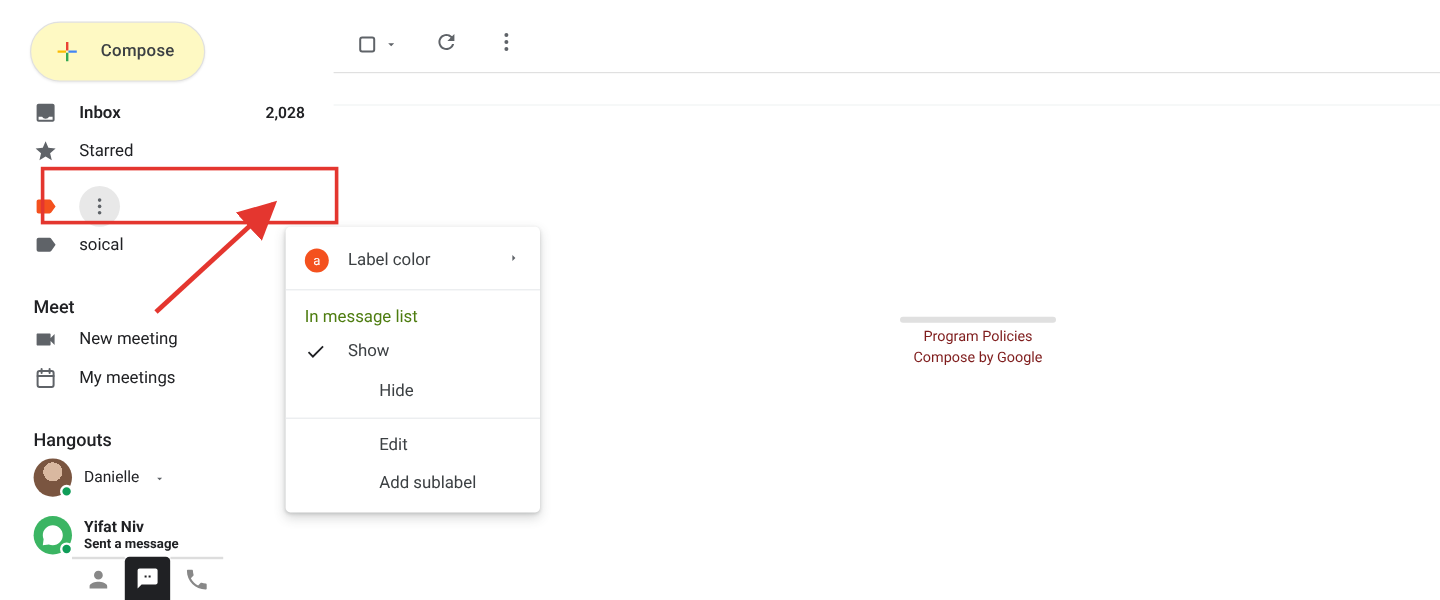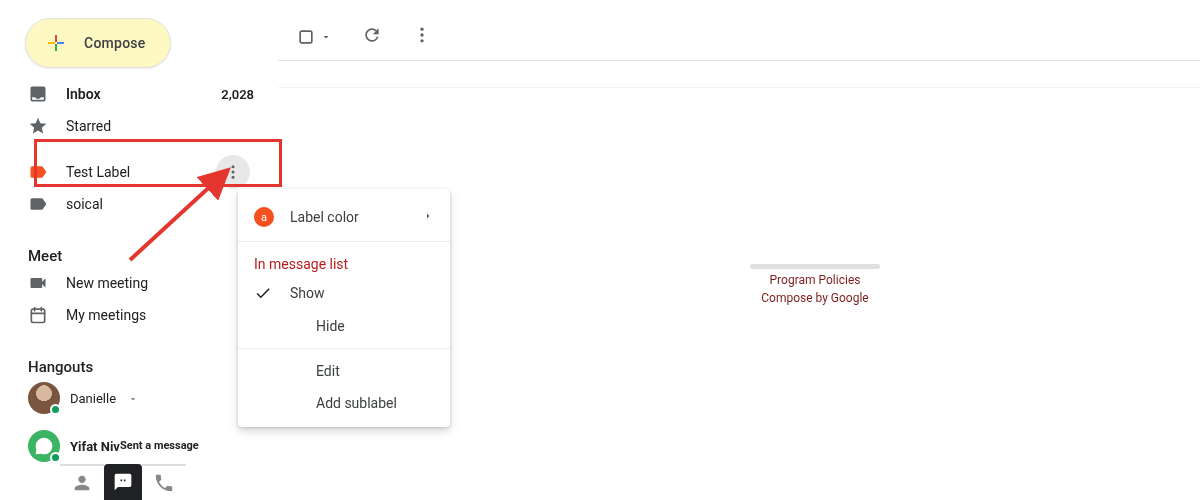--- a/index.html
+++ b/index.html
@@ -32,41 +32,41 @@
     .section-header span { font-size: 15px; font-weight: 500; color: #202124; }
     
     .hangouts-item { display: flex; align-items: center; padding: 4px 12px 4px 28px; gap: 10px; }
     .avatar { width: 32px; height: 32px; border-radius: 50%; background: #ccc; position: relative; flex-shrink: 0; }
     .avatar.danielle { background: radial-gradient(circle at 50% 35%, #d9b8a0 0%, #d9b8a0 30%, #7a5540 30%, #7a5540 100%); }
     .avatar.yifat { background: #3bb563; display:flex; align-items:center; justify-content:center; color:#fff; font-size:14px; font-weight:500; }
     .presence { position: absolute; bottom: -1px; right: -1px; width: 11px; height: 11px; border-radius: 50%; background: #0f9d58; border: 2px solid #fff; }
     .hangouts-item .name { font-size: 13px; color: #202124; }
     .hangouts-item .chev { color: #5f6368; margin-left: 2px; }
     .hangouts-item .sub { font-size: 11px; color: #5f6368; }
-    .hangouts-item .text-col { display: flex; flex-direction: row; }
+    .hangouts-item .text-col { display: flex; flex-direction: column; }
     .hangouts-item.bold .name { font-weight: 700; }
     .hangouts-item.bold .sub { font-weight: 700; color: #202124; }
     
     
     .bottom-bar { position: absolute; left: 60px; bottom: 0; display: flex; gap: 0; }
     .bottom-btn { width: 44px; height: 36px; display: flex; align-items: center; justify-content: center; background: #fff; border-top: 2px solid #ddd; color: #888; }
     .bottom-btn.active { background: #202124; color: #fff; border-top: none; border-radius: 4px 4px 0 0; width: 38px; }
     
     
     .toolbar { position: absolute; left: 296px; top: 25px; display: flex; align-items: center; gap: 30px; color: #5f6368; }
     .toolbar-divider { position: absolute; left: 278px; right: 0; top: 60px; height: 1px; background: #e0e0e0; }
     .content-divider { position: absolute; left: 278px; right: 0; top: 87px; height: 1px; background: #f1f3f4; }
     .checkbox-combo { display: flex; align-items: center; gap: 4px; }
     
     
     .context-menu { position: absolute; left: 238px; top: 189px; width: 212px; background: #fff; border-radius: 4px; box-shadow: 0 1px 3px rgba(60,64,67,0.2), 0 4px 10px rgba(60,64,67,0.2); padding: 10px 0 8px; z-index: 100; }
     .menu-item { display: flex; align-items: center; padding: 8px 16px; font-size: 14px; color: #3c4043; gap: 16px; cursor: pointer; }
     .menu-item .color-circle { width: 20px; height: 20px; border-radius: 50%; background: #f4511e; color: #fff; display: flex; align-items: center; justify-content: center; font-size: 11px; }
     .menu-item .chev-right { margin-left: auto; color: #5f6368; }
-    .menu-header { padding: 8px 16px 4px; font-size: 14px; color: #b91c1c; }
+    .menu-header { padding: 8px 16px 4px; font-size: 14px; color: #4d7c0f; }
     .menu-item .check { width: 20px; display: flex; align-items: center; }
     .menu-item.indented { padding-left: 78px; }
     .menu-divider { height: 1px; background: #e8eaed; margin: 6px 0; }
     
     
     .footer { position: absolute; left: 450px; right: 20px; top: 264px; text-align: center; color: #7f1d1d; font-size: 12px; }
     .footer div { margin-bottom: 4px; }
     .footer-loading { width: 130px; height: 5px; background: #e0e0e0; border-radius: 3px; margin: 0 auto 8px; }
   </style>
 </head>
@@ -101,21 +101,20 @@
         </svg>
     </span>
     <span class="label" data-name="sidebar-item-label">Starred</span>
   </div>
   <div class="nav-item" style="margin-top:14px;" data-name="sidebar-item-test-label">
     <span class="icon" data-name="label-icon">
       <svg width="20" height="20" viewBox="0 0 24 24">
           <path class="label-fill orange" d="M17.63 5.84C17.27 5.33 16.67 5 16 5L5 5.01C3.9 5.01 3 5.9 3 7v10c0 1.1.9 1.99 2 1.99L16 19c.67 0 1.27-.33 1.63-.84L22 12l-4.37-6.16z"></path>
         </svg>
     </span>
-    <span class="label" data-name="sidebar-item-label">Test Label</span>
     <span class="more-icon" data-name="label-more-button">
       <svg width="18" height="18" viewBox="0 0 24 24" fill="#5f6368">
           <circle cx="12" cy="5" r="2"></circle>
           <circle cx="12" cy="12" r="2"></circle>
           <circle cx="12" cy="19" r="2"></circle>
         </svg>
     </span>
   </div>
   <div class="nav-item" data-name="sidebar-item-social">
     <span class="icon" data-name="label-icon">

